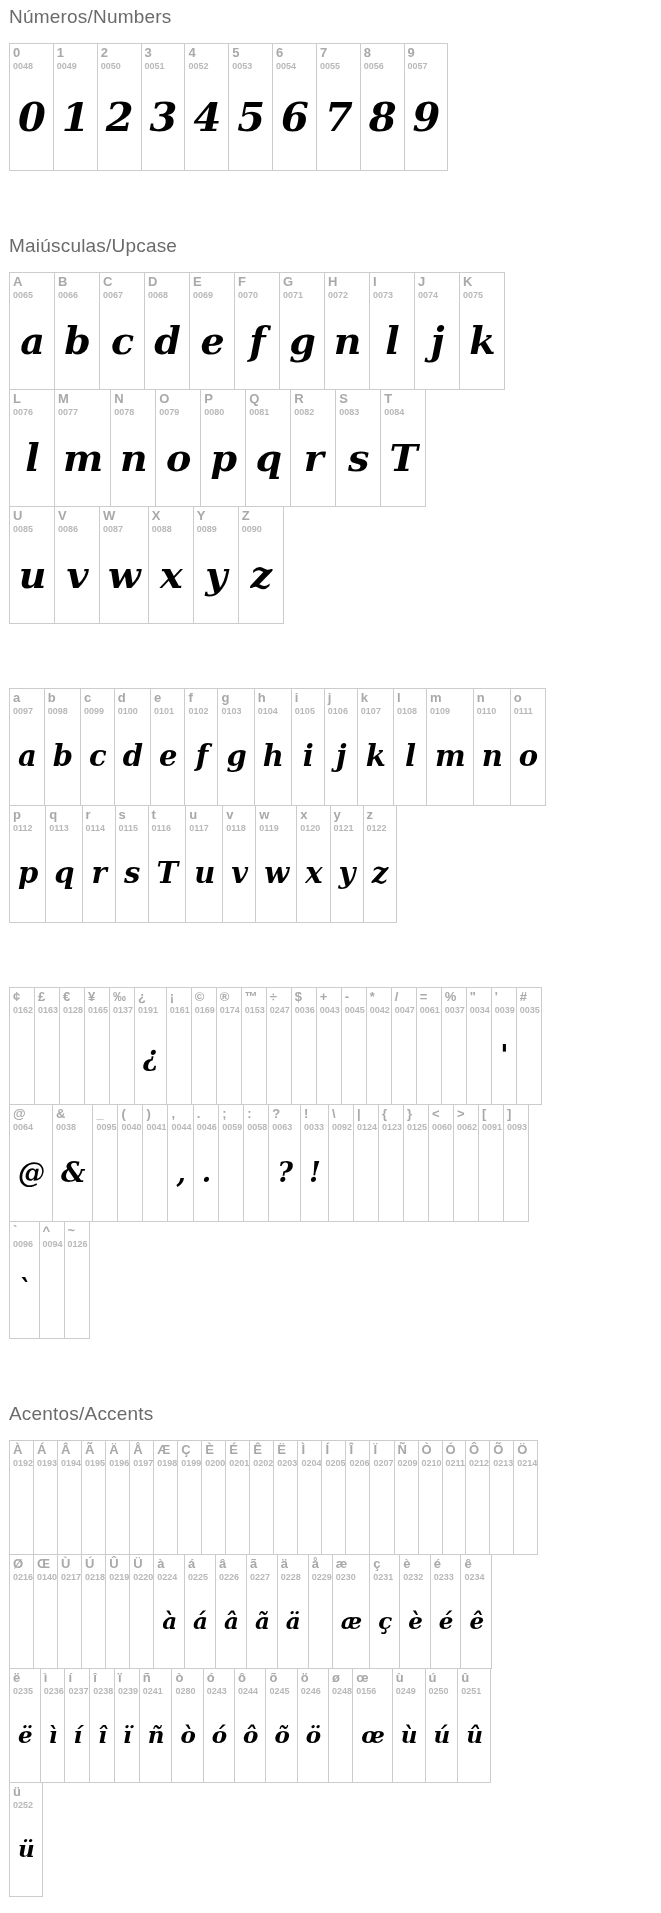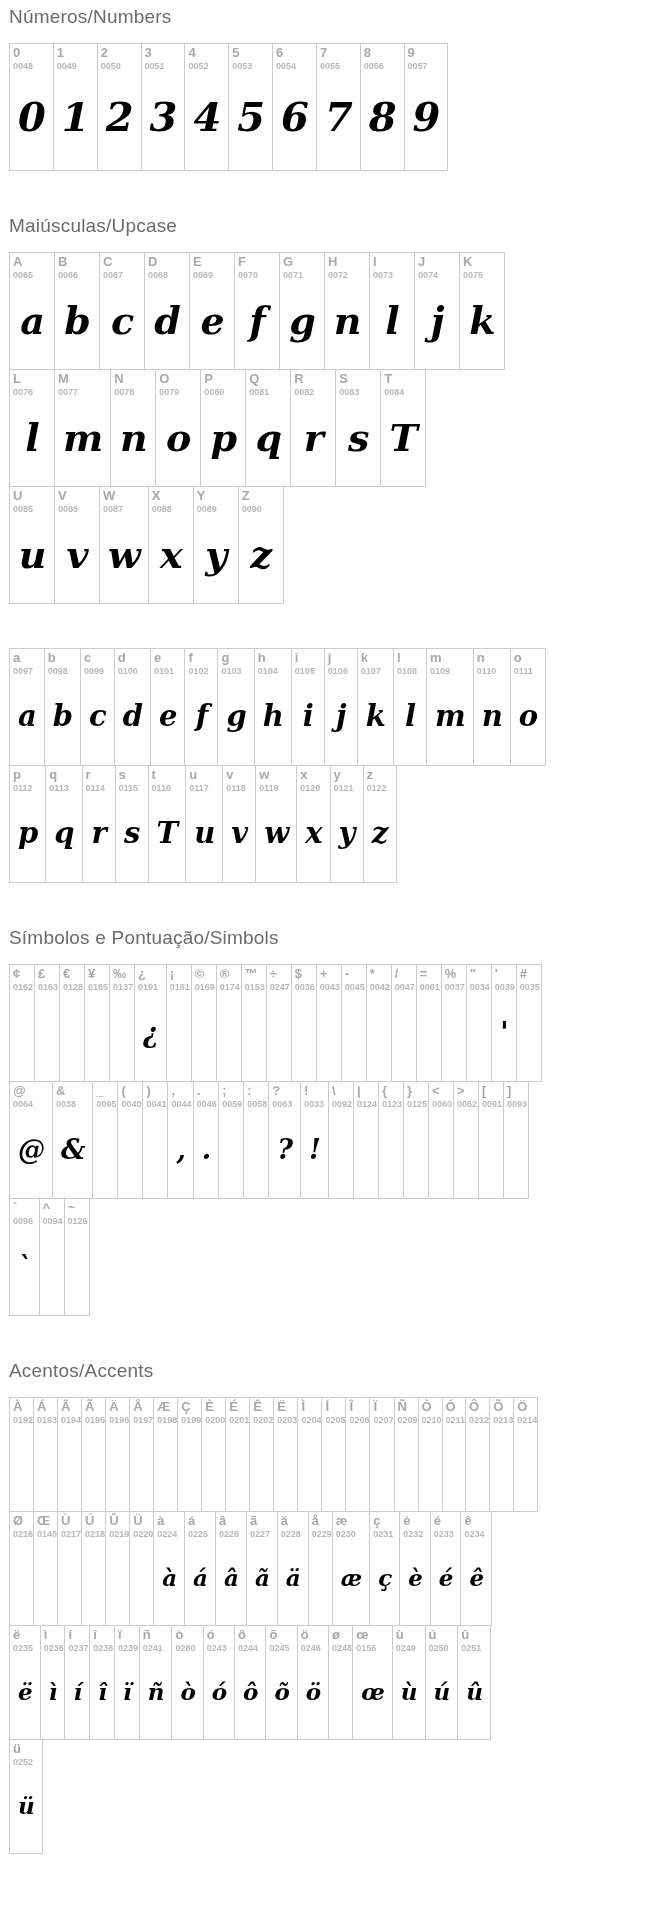--- a/index.html
+++ b/index.html
@@ -1,21 +1,21 @@
 <!DOCTYPE html>
 <html><head>
 <meta charset="utf-8">
 <style>
   html,body{margin:0;padding:0;background:#ffffff;}
   body{
     width:661px; min-height:1913px;
     font-family:"Liberation Sans","DejaVu Sans",sans-serif;
     padding:6px 0 0 9px; box-sizing:border-box;
   }
-  .section{margin-bottom:44px;}
+  .section{margin-bottom:64px;}
   .section-title{
     font-size:19px; font-weight:400; color:#6b6b6b;
     margin:0 0 15px 0; letter-spacing:.2px;
   }
   .row{display:flex; align-items:stretch;}
   .row + .row{margin-top:-1px;}
   .cell{
     border:1px solid #cccccc; background:#ffffff;
     display:flex; flex-direction:column;
     height:118px; box-sizing:border-box;
@@ -375,21 +375,20 @@
           <div class="cell-glyph">y</div>
         </div>
         <div class="cell">
           <div class="cell-char">z</div>
           <div class="cell-code">0122</div>
           <div class="cell-glyph">z</div>
         </div>
       </div>
     </div>
     <div class="section sec-symbols">
-      <h2 class="section-title">Símbolos e Pontuação/Simbols</h2>
       <div class="row">
         <div class="cell">
           <div class="cell-char">¢</div>
           <div class="cell-code">0162</div>
           <div class="cell-glyph"></div>
         </div>
         <div class="cell">
           <div class="cell-char">£</div>
           <div class="cell-code">0163</div>
           <div class="cell-glyph"></div>

